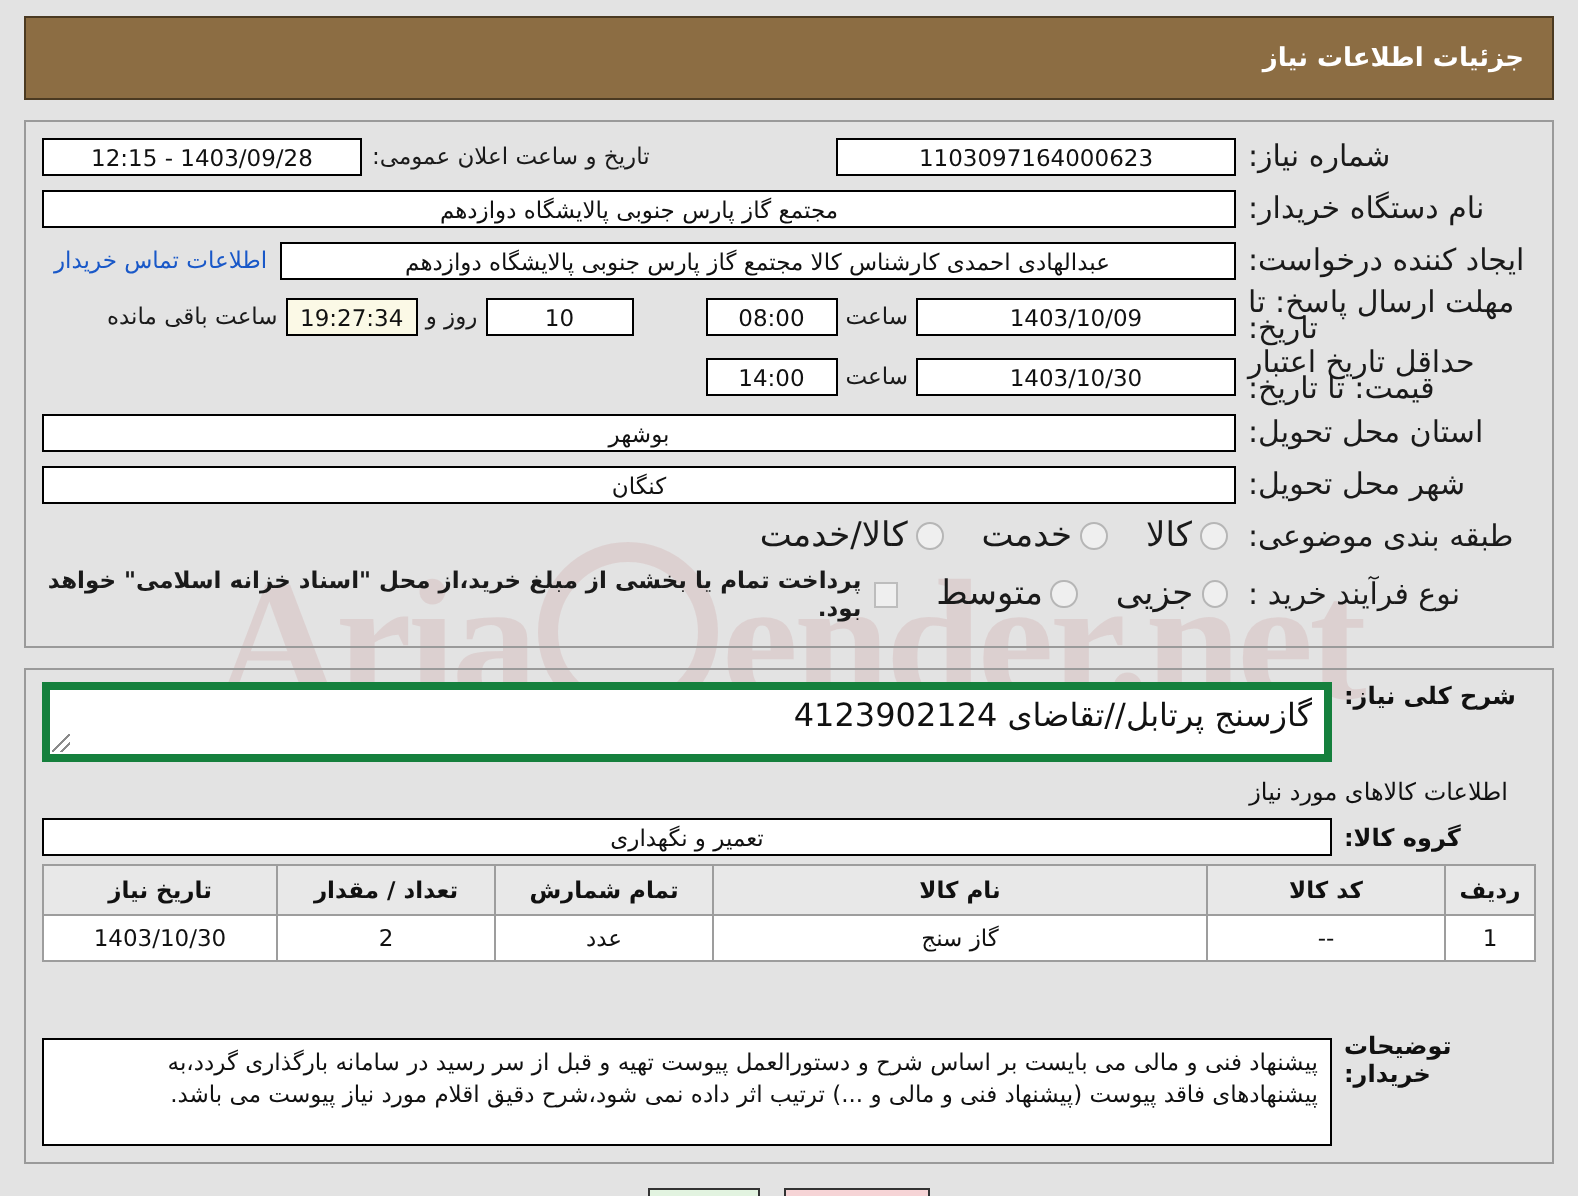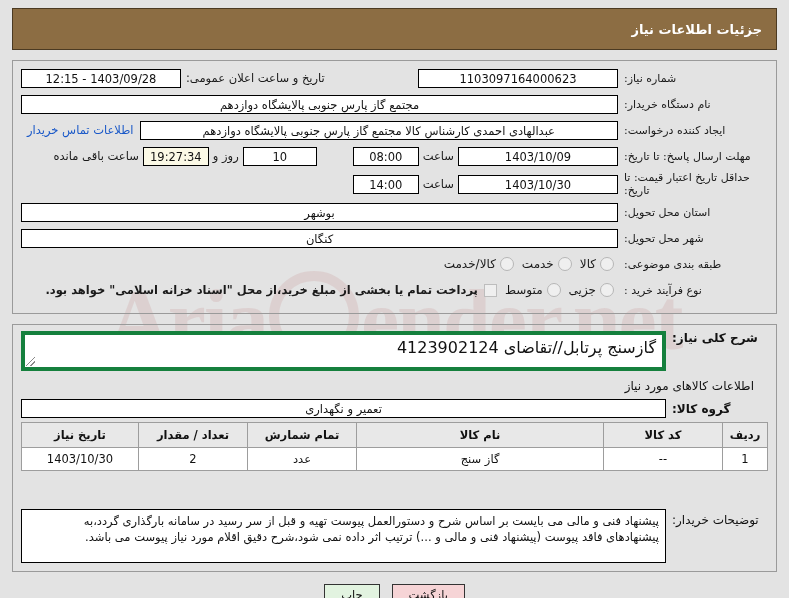--- a/index.html
+++ b/index.html
@@ -54,21 +54,21 @@
     display:flex;
     flex-direction:row;
     align-items:center;
     margin-bottom:4px;
     min-height:22px;
   }
   .lbl{
     width:150px;
     min-width:150px;
     text-align:left;
-    font-size:11px;
+    font-size:15px;
     color:#1a1a1a;
     padding-left:6px;
     box-sizing:border-box;
     line-height:13px;
   }
   .fld{
     border:1px solid #000;
     background:#ffffff;
     height:19px;
     line-height:19px;
@@ -103,21 +103,21 @@
     vertical-align:-2px;
   }
   .chk{
     width:11px;height:11px;
     border:1px solid #bdbdbd;
     background:#efefef;
     display:inline-block;
     margin:0 4px;
     vertical-align:-1px;
   }
-  .opt{font-size:12px;color:#1a1a1a;margin-left:4px;white-space:nowrap;}
+  .opt{font-size:17px;color:#1a1a1a;margin-left:15px;white-space:nowrap;}
   .opt-wrap{display:flex;align-items:center;flex:1;}
   .note-txt{font-size:11.5px;color:#1a1a1a;margin-right:2px;font-weight:bold;}
   .sec-lbl{
     font-size:12px;font-weight:bold;color:#111;
     width:96px;min-width:96px;text-align:left;padding-left:6px;
   }
   .bigbox{
     flex:1;border:4px solid #15803d;background:#fff;
     height:40px;font-size:16px;color:#111;
     text-align:right;padding:3px 6px;box-sizing:border-box;
@@ -142,21 +142,21 @@
   table.items th{
     background:#e8e8e8;border:1px solid #9d9d9d;
     font-weight:bold;color:#111;height:24px;padding:0 4px;
   }
   table.items td{
     background:#ffffff;border:1px solid #9d9d9d;
     text-align:center;color:#111;height:22px;padding:0 4px;
   }
   .notes-row{display:flex;align-items:stretch;margin-top:6px;}
   .notes-lbl{
-    font-size:12px;font-weight:normal;color:#111;
+    font-size:12px;font-weight:bold;color:#111;
     width:96px;min-width:96px;text-align:left;padding-left:6px;
     display:flex;align-items:center;justify-content:flex-end;
   }
   .notes-box{
     flex:1;border:1px solid #000;background:#fff;
     min-height:54px;font-size:11.5px;color:#111;line-height:16px;
     text-align:right;padding:3px 6px 8px 6px;box-sizing:border-box;
     position:relative;
     margin-top:32px;
   }

